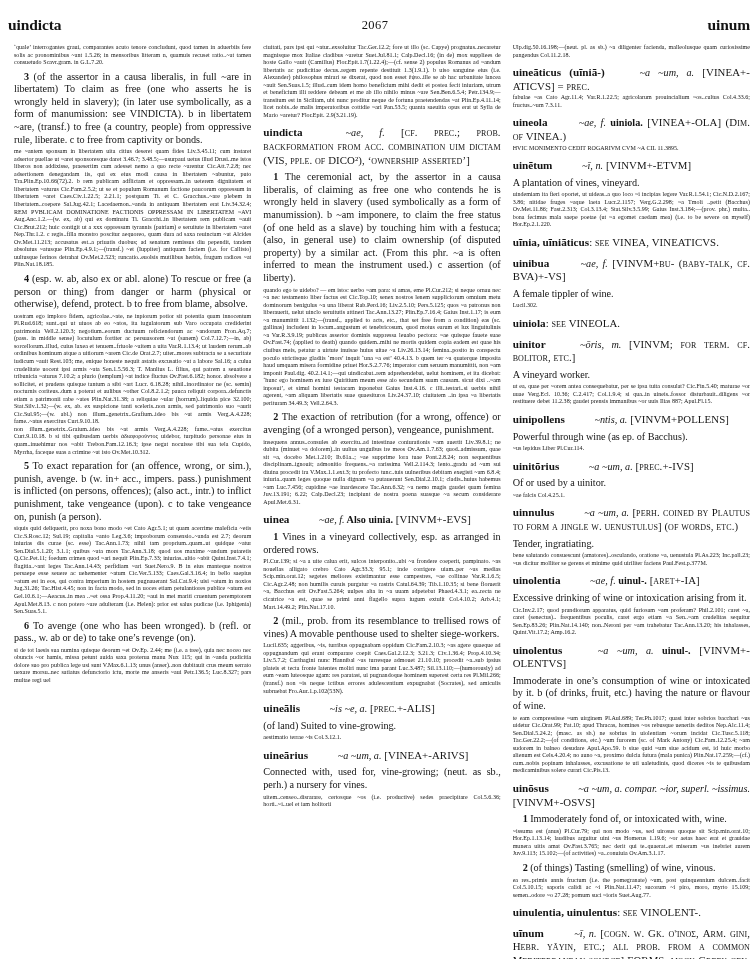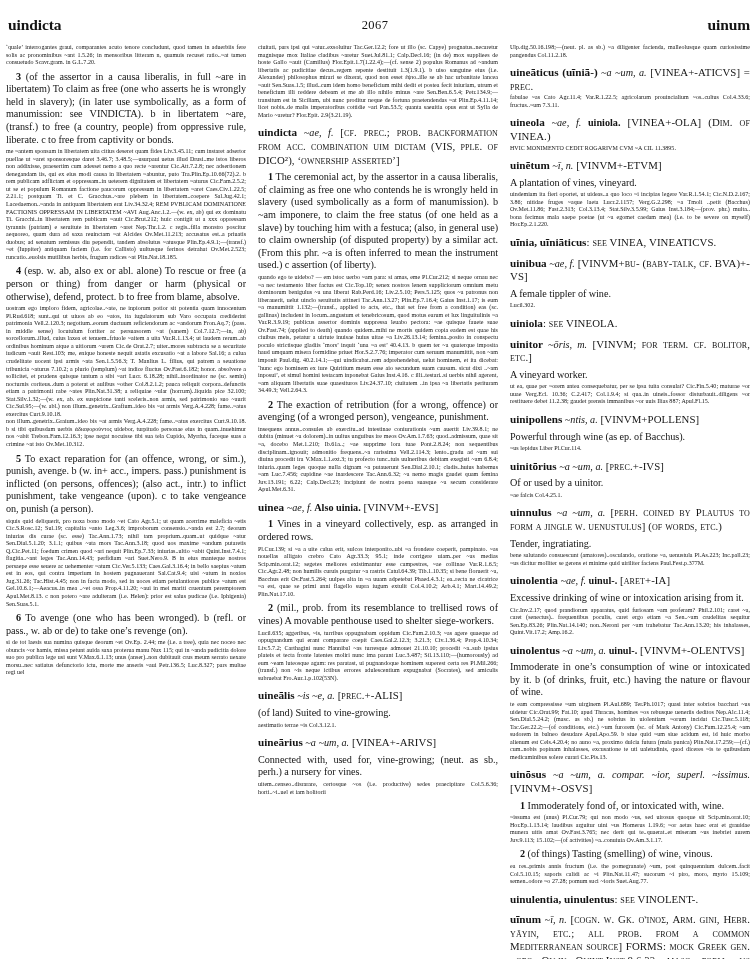--- a/index.html
+++ b/index.html
@@ -66,21 +66,21 @@
     flex-direction: row;
     align-items: flex-start;
   }
   .col {
     width: 242px;
     margin-right: 12px;
     overflow: hidden;
     height: 915px;
   }
   .col:last-child { margin-right: 0; }
-  .col-1 { margin-left: 6px; }
+  .col-1 { margin-left: 14px; }
 
   
   .cite {
     font-size: 6.0px;
     line-height: 7.55px;
     text-align: justify;
     margin: 0 0 0 0;
     letter-spacing: 0.03px;
     word-spacing: 0.1px;
     hyphens: auto;
@@ -104,21 +104,21 @@
     text-align: justify;
     margin: 0 0 1px 0;
   }
   .xref-line {
     font-size: 10.2px;
     line-height: 12.6px;
     margin: 0;
   }
   .sensenum { font-weight: bold; }
   .bold { font-weight: bold; }
-  .it { font-style: italic; }
+  .it { font-style: italic; padding-left: 27px; }
   .sc {
     font-variant: small-caps;
     font-size: 1.06em;
     letter-spacing: 0.1px;
   }
   .etym { letter-spacing: 0.1px; }
 </style>
 </head>
 <body>
 

